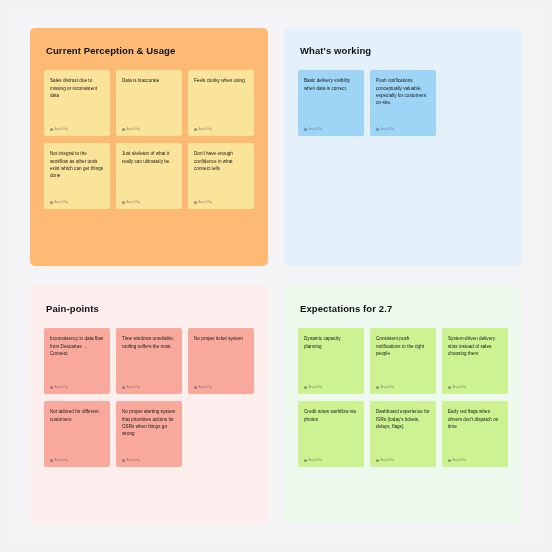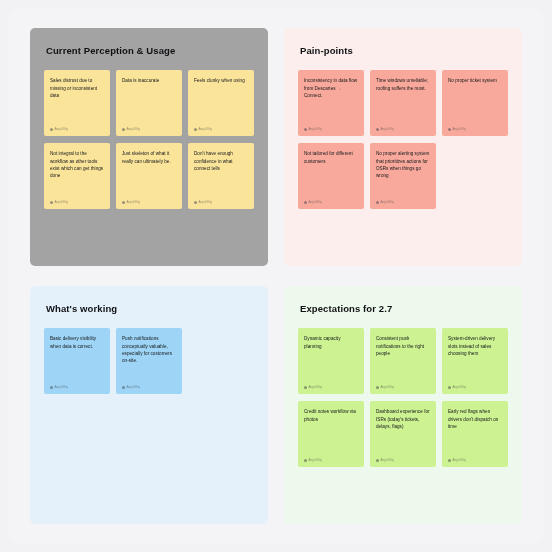--- a/index.html
+++ b/index.html
@@ -91,21 +91,21 @@
     background: #4a4d52;
     flex: none;
   }
   .author-name {
     font-size: 3.1px;
     color: #3d4046;
     letter-spacing: 0.05px;
     white-space: nowrap;
   }
   
-  .panel-perception { background: #a3a3a3; }
+  .panel-perception { background: #fdba74; }
   .panel-working    { background: #e4f1fb; }
   .panel-pain       { background: #fbeeec; }
   .panel-expect     { background: #edf9ed; }
   
   .note-yellow { background: #fae49a; }
   .note-blue   { background: #9ed5f7; }
   .note-red    { background: #f9a99b; }
   .note-green  { background: #ccf291; }
 </style>
 </head>
@@ -154,20 +154,39 @@
             </div>
             <div class="note note-yellow">
               <div class="note-text">Don't have enough confidence in what connect tells</div>
               <div class="note-author">
                 <span class="author-dot"></span>
                 <span class="author-name">Anjali Raj</span>
               </div>
             </div>
           </div>
         </div>
+        <div class="panel panel-working">
+          <div class="panel-title">What's working</div>
+          <div class="notes">
+            <div class="note note-blue">
+              <div class="note-text">Basic delivery visibility when data is correct.</div>
+              <div class="note-author">
+                <span class="author-dot"></span>
+                <span class="author-name">Anjali Raj</span>
+              </div>
+            </div>
+            <div class="note note-blue">
+              <div class="note-text">Push notifications conceptually valuable, especially for customers on-site.</div>
+              <div class="note-author">
+                <span class="author-dot"></span>
+                <span class="author-name">Anjali Raj</span>
+              </div>
+            </div>
+          </div>
+        </div>
         <div class="panel panel-pain">
           <div class="panel-title">Pain-points</div>
           <div class="notes">
             <div class="note note-red">
               <div class="note-text">Inconsistency in data flow from Descartes → Connect.</div>
               <div class="note-author">
                 <span class="author-dot"></span>
                 <span class="author-name">Anjali Raj</span>
               </div>
             </div>
@@ -187,39 +206,20 @@
             </div>
             <div class="note note-red">
               <div class="note-text">Not tailored for different customers</div>
               <div class="note-author">
                 <span class="author-dot"></span>
                 <span class="author-name">Anjali Raj</span>
               </div>
             </div>
             <div class="note note-red">
               <div class="note-text">No proper alerting system that prioritizes actions for OSRs when things go wrong</div>
-              <div class="note-author">
-                <span class="author-dot"></span>
-                <span class="author-name">Anjali Raj</span>
-              </div>
-            </div>
-          </div>
-        </div>
-        <div class="panel panel-working">
-          <div class="panel-title">What's working</div>
-          <div class="notes">
-            <div class="note note-blue">
-              <div class="note-text">Basic delivery visibility when data is correct.</div>
-              <div class="note-author">
-                <span class="author-dot"></span>
-                <span class="author-name">Anjali Raj</span>
-              </div>
-            </div>
-            <div class="note note-blue">
-              <div class="note-text">Push notifications conceptually valuable, especially for customers on-site.</div>
               <div class="note-author">
                 <span class="author-dot"></span>
                 <span class="author-name">Anjali Raj</span>
               </div>
             </div>
           </div>
         </div>
         <div class="panel panel-expect">
           <div class="panel-title">Expectations for 2.7</div>
           <div class="notes">

